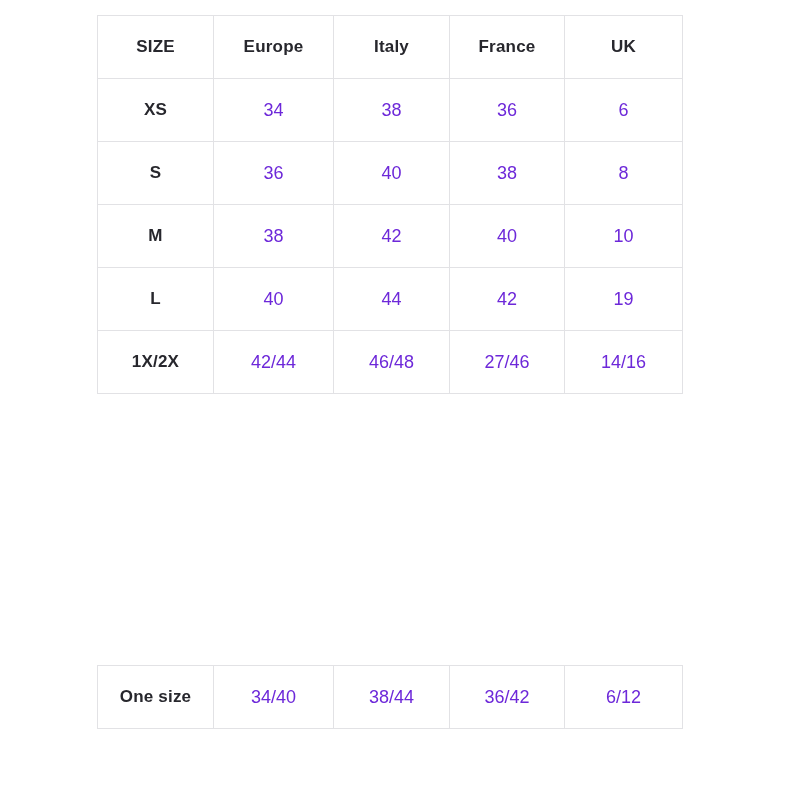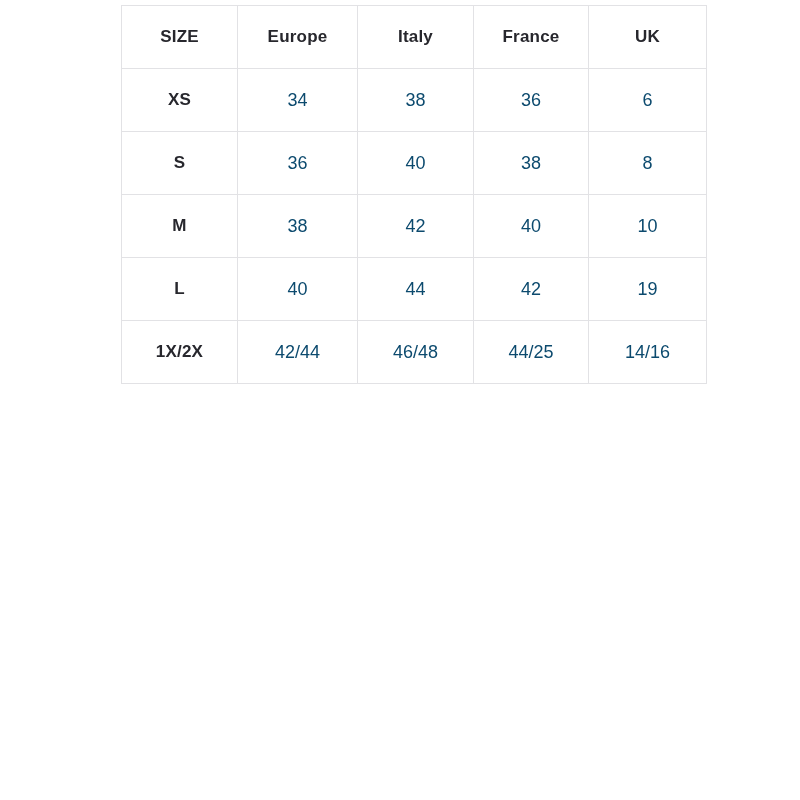--- a/index.html
+++ b/index.html
@@ -18,41 +18,41 @@
     overflow: hidden;
   }
   table.size-table {
     position: absolute;
     left: 97px;
     width: 585px;
     border-collapse: collapse;
     table-layout: fixed;
     background: #ffffff;
   }
-  table.size-table.main { top: 5px; margin-left: 24px; }
+  table.size-table.main { top: 15px; }
   table.size-table.special { top: 665px; }
   .size-table th,
   .size-table td {
     border: 1px solid #e2e2e5;
     height: 62px;
     text-align: center;
     vertical-align: middle;
     padding: 0;
     white-space: nowrap;
   }
   .size-table th {
     font-weight: bold;
     font-size: 17px;
     color: #27272d;
     letter-spacing: 0.2px;
   }
   .size-table td {
     font-weight: normal;
     font-size: 18px;
-    color: #0c4a6e;
+    color: #6d28d9;
   }
   col.c-size   { width: 116px; }
   col.c-europe { width: 120px; }
   col.c-italy  { width: 116px; }
   col.c-france { width: 115px; }
   col.c-uk     { width: 118px; }
 </style>
 </head>
 <body>
 
@@ -101,31 +101,38 @@
         <th>L</th>
         <td>40</td>
         <td>44</td>
         <td>42</td>
         <td>19</td>
       </tr>
       <tr>
         <th>1X/2X</th>
         <td>42/44</td>
         <td>46/48</td>
-        <td>44/25</td>
+        <td>27/46</td>
         <td>14/16</td>
       </tr>
     </tbody>
   </table>
 
   <table class="size-table special">
     <colgroup>
       <col class="c-size">
         <col class="c-europe">
         <col class="c-italy">
         <col class="c-france">
         <col class="c-uk">
     </colgroup>
     <tbody>
+      <tr>
+        <th>One size</th>
+        <td>34/40</td>
+        <td>38/44</td>
+        <td>36/42</td>
+        <td>6/12</td>
+      </tr>
     </tbody>
   </table>
 
 </div>
 
 </body></html>

